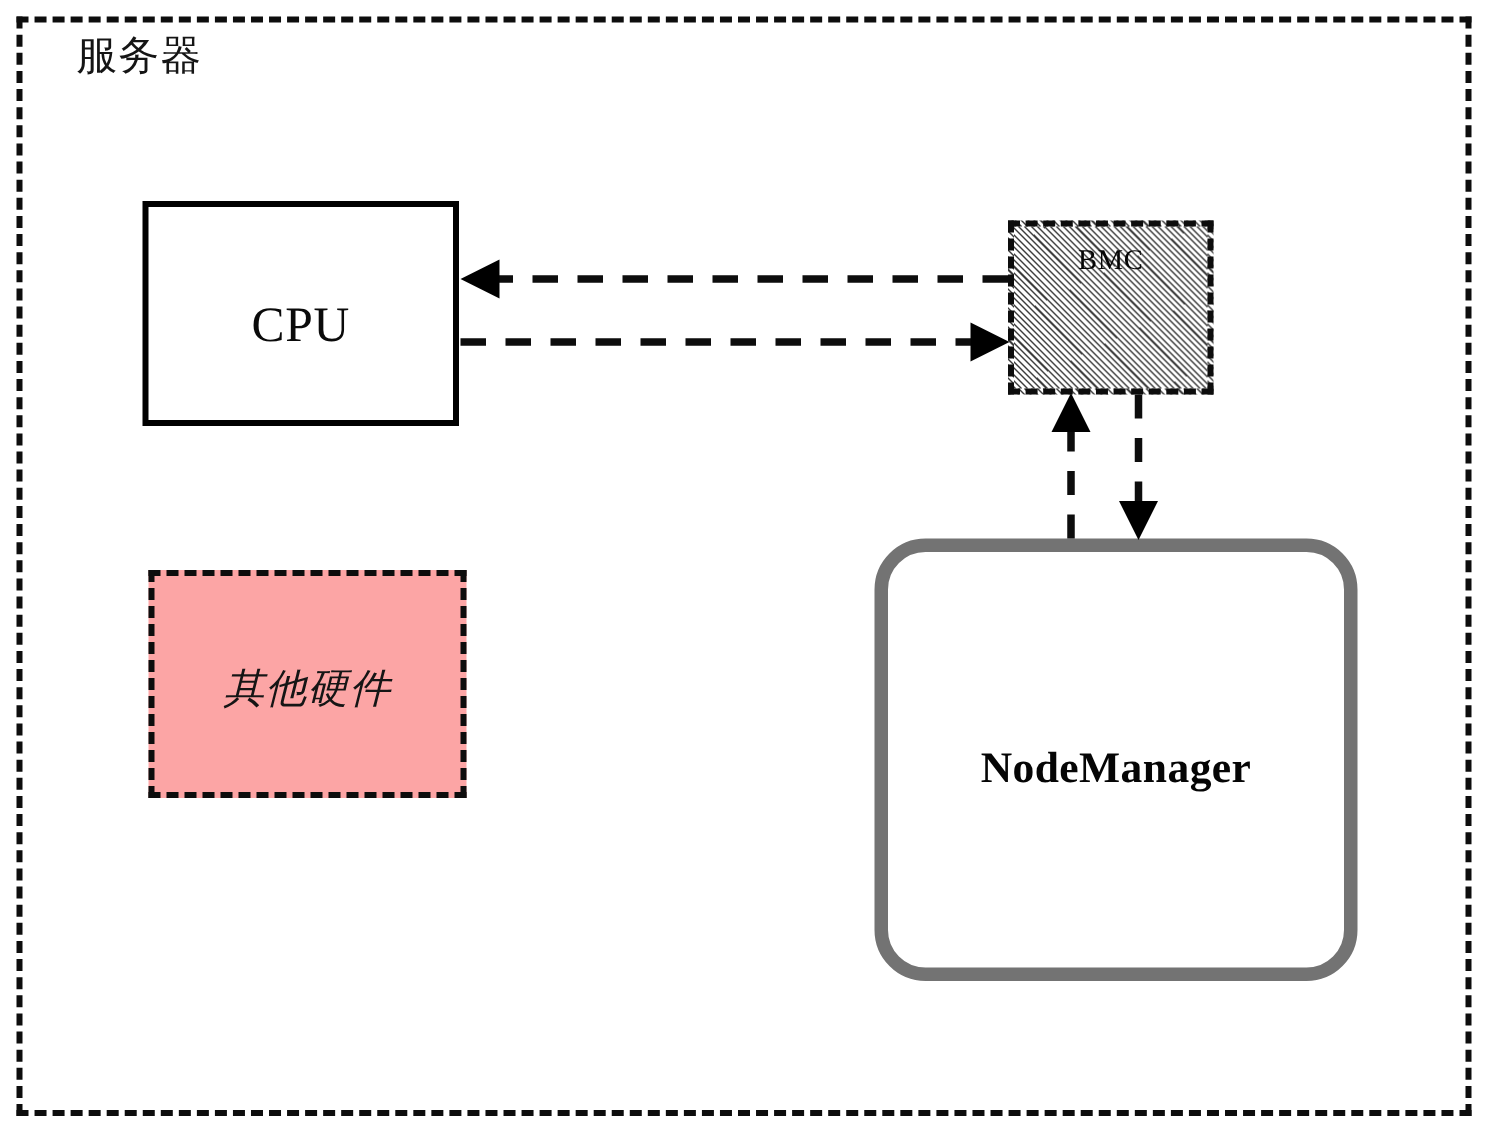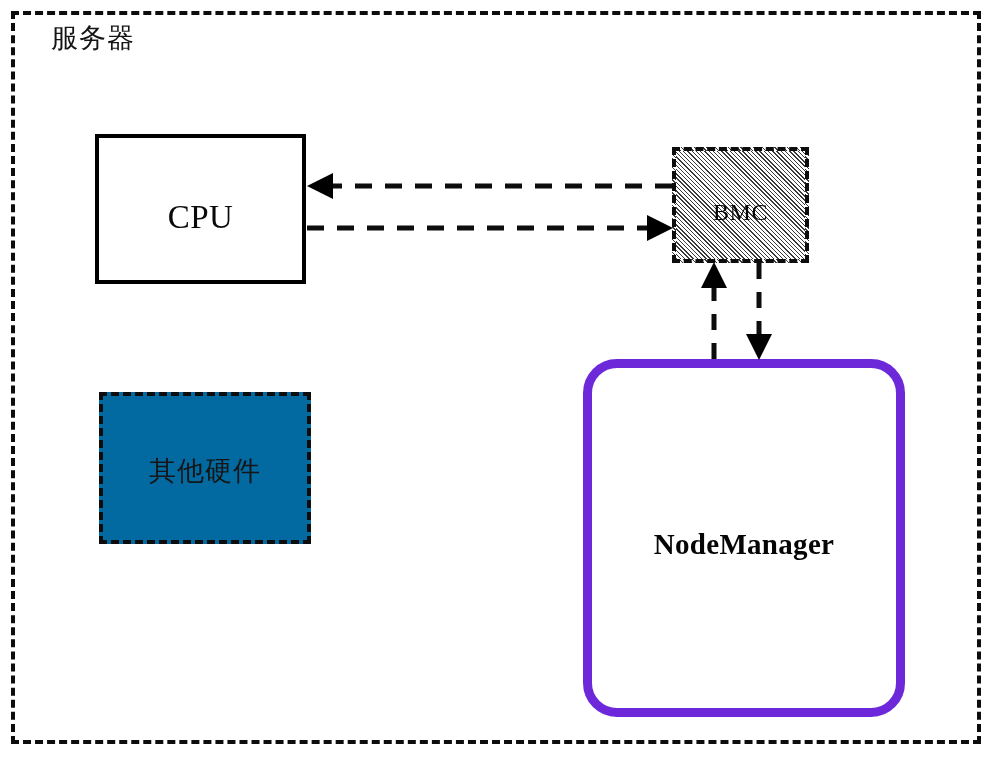--- a/index.html
+++ b/index.html
@@ -64,26 +64,27 @@
     box-sizing: border-box;
     font-size: 33px;
     color: #0a0a0a;
     letter-spacing: 0.5px;
   }
 
   
   .other-hw-box {
     position: absolute;
     left: 99px;
-    top: 392px;
+    top: 380px;
     width: 212px;
     height: 152px;
     border: 4px dashed #0d0d0d;
     box-sizing: border-box;
-    background: #0369a1;
+    background: #fca5a5;
+    font-style: italic;
   }
   .other-hw-label {
     position: absolute;
     left: 0;
     top: 0;
     width: 100%;
     height: 100%;
     display: flex;
     align-items: center;
     justify-content: center;
@@ -113,34 +114,33 @@
       #ffffff 1px,
       #ffffff 3px
     );
   }
   .bmc-label {
     position: absolute;
     left: 0;
     top: 12px;
     width: 100%;
     text-align: center;
-    font-size: 24px;
+    font-size: 19px;
     color: #060606;
     letter-spacing: 0.5px;
-    margin-top: 36px;
   }
 
   
   .nodemanager-box {
     position: absolute;
     left: 583px;
     top: 359px;
     width: 322px;
-    height: 358px;
-    border: 9px solid #6d28d9;
+    height: 295px;
+    border: 9px solid #737373;
     border-radius: 34px;
     box-sizing: border-box;
     background: #ffffff;
   }
   .nodemanager-label {
     position: absolute;
     left: 0;
     top: 0;
     width: 100%;
     height: 100%;

